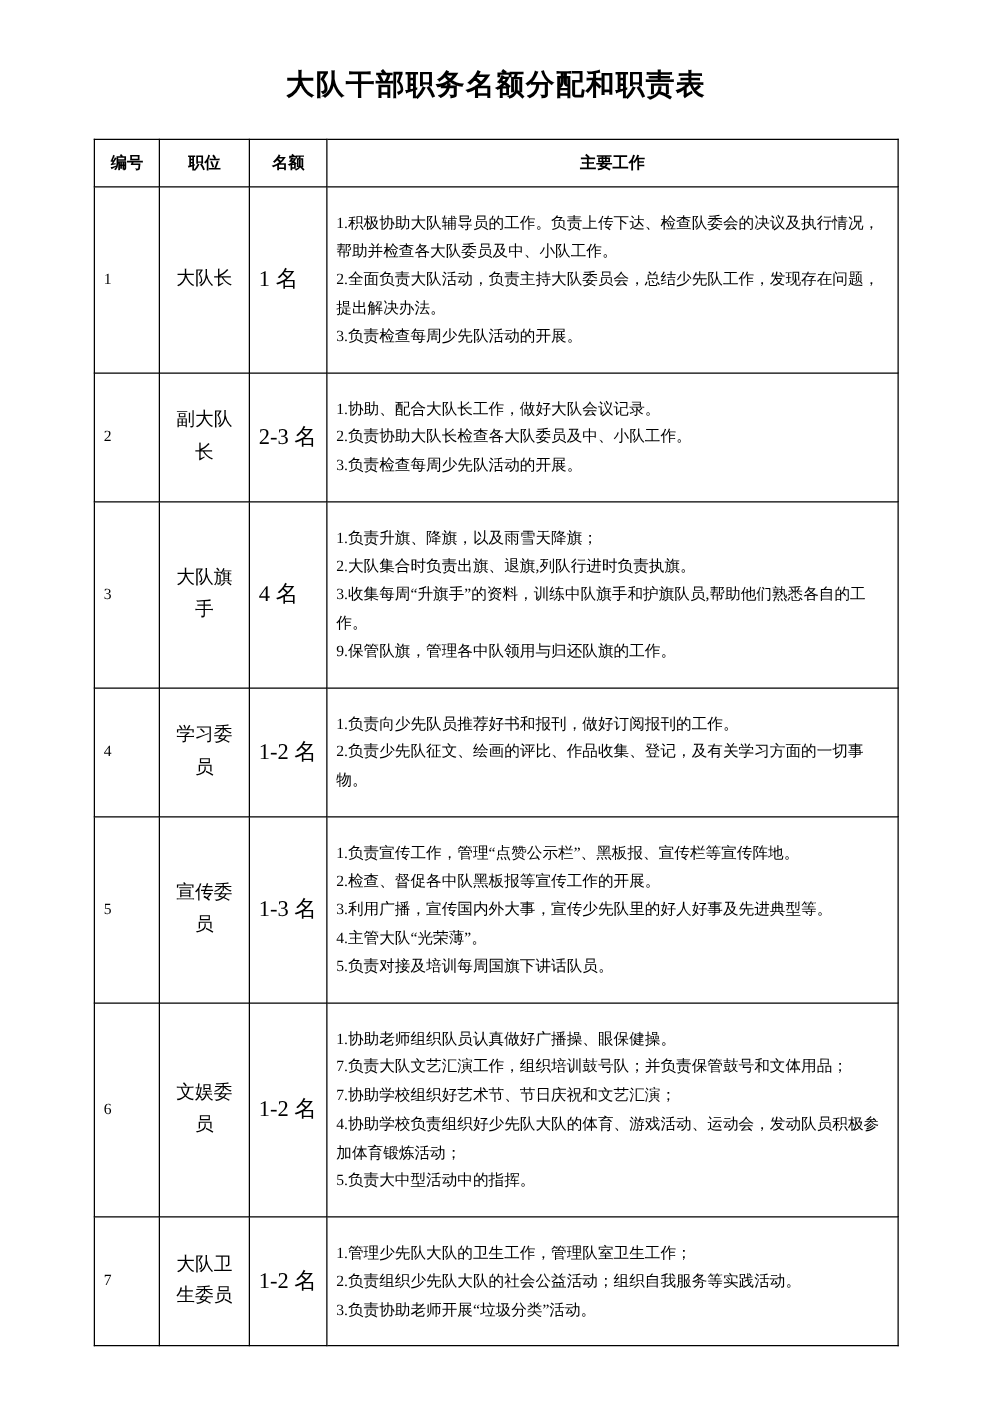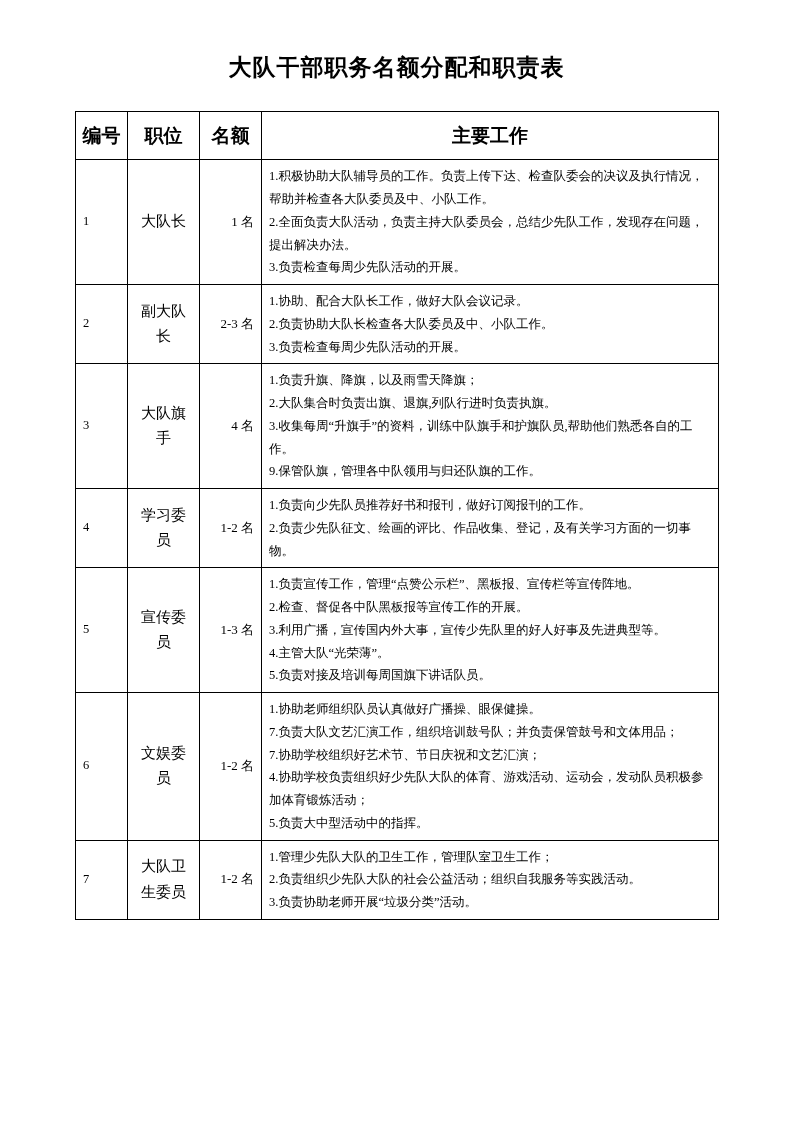--- a/index.html
+++ b/index.html
@@ -32,47 +32,47 @@
   table.duty-table {
     width: 643px;
     border-collapse: collapse;
     table-layout: fixed;
     font-size: 12.5px;
     line-height: 1.75;
   }
   table.duty-table th,
   table.duty-table td {
     border: 1px solid #000000;
-    padding: 5px 7px;
+    padding: 17px 7px;
     vertical-align: middle;
   }
   table.duty-table thead th {
     font-weight: bold;
     text-align: center;
-    font-size: 19px;
+    font-size: 13px;
     padding: 7px 4px;
   }
   col.c-no    { width: 52px; }
   col.c-pos   { width: 72px; }
   col.c-quota { width: 62px; }
   col.c-duty  { width: 457px; }
 
   td.cell-no {
     text-align: left;
     padding-left: 8px;
     font-size: 12.5px;
   }
   td.cell-pos {
     text-align: center;
     font-size: 15px;
     line-height: 1.7;
   }
   td.cell-quota {
-    text-align: right;
-    font-size: 13px;
+    text-align: left;
+    font-size: 18px;
     white-space: nowrap;
   }
   td.cell-duty {
     text-align: left;
     line-height: 1.82;
   }
   td.cell-duty .line {
     display: block;
     text-indent: 0;
   }

